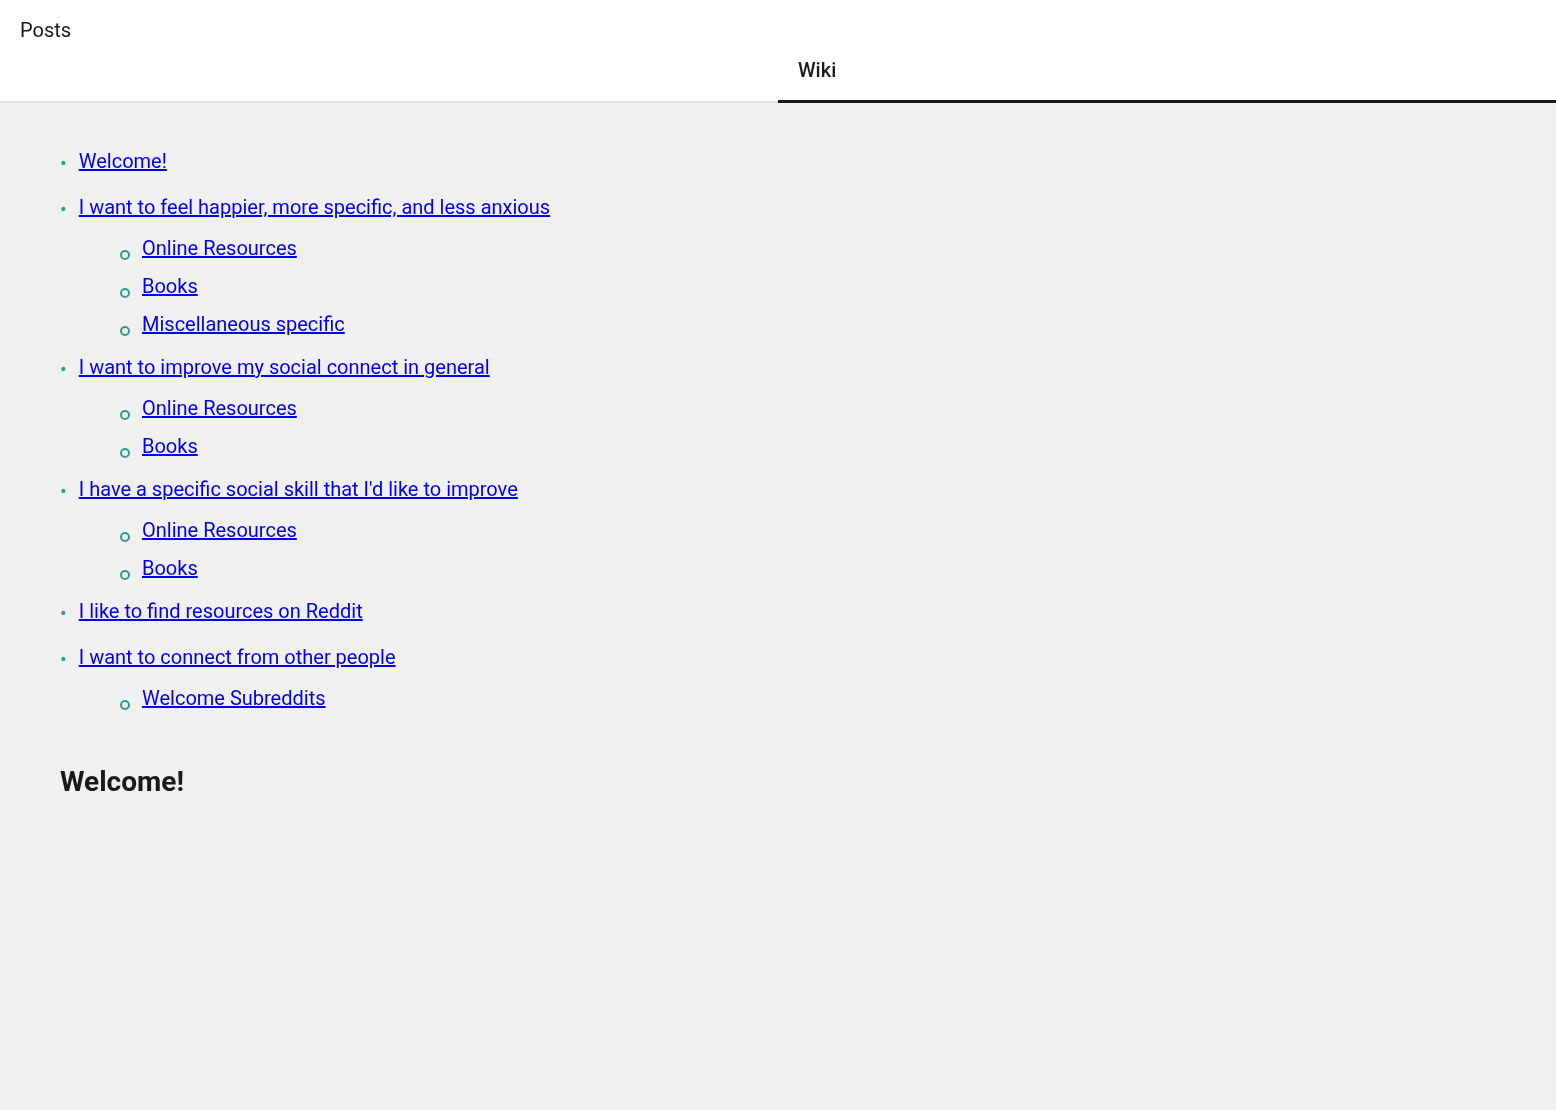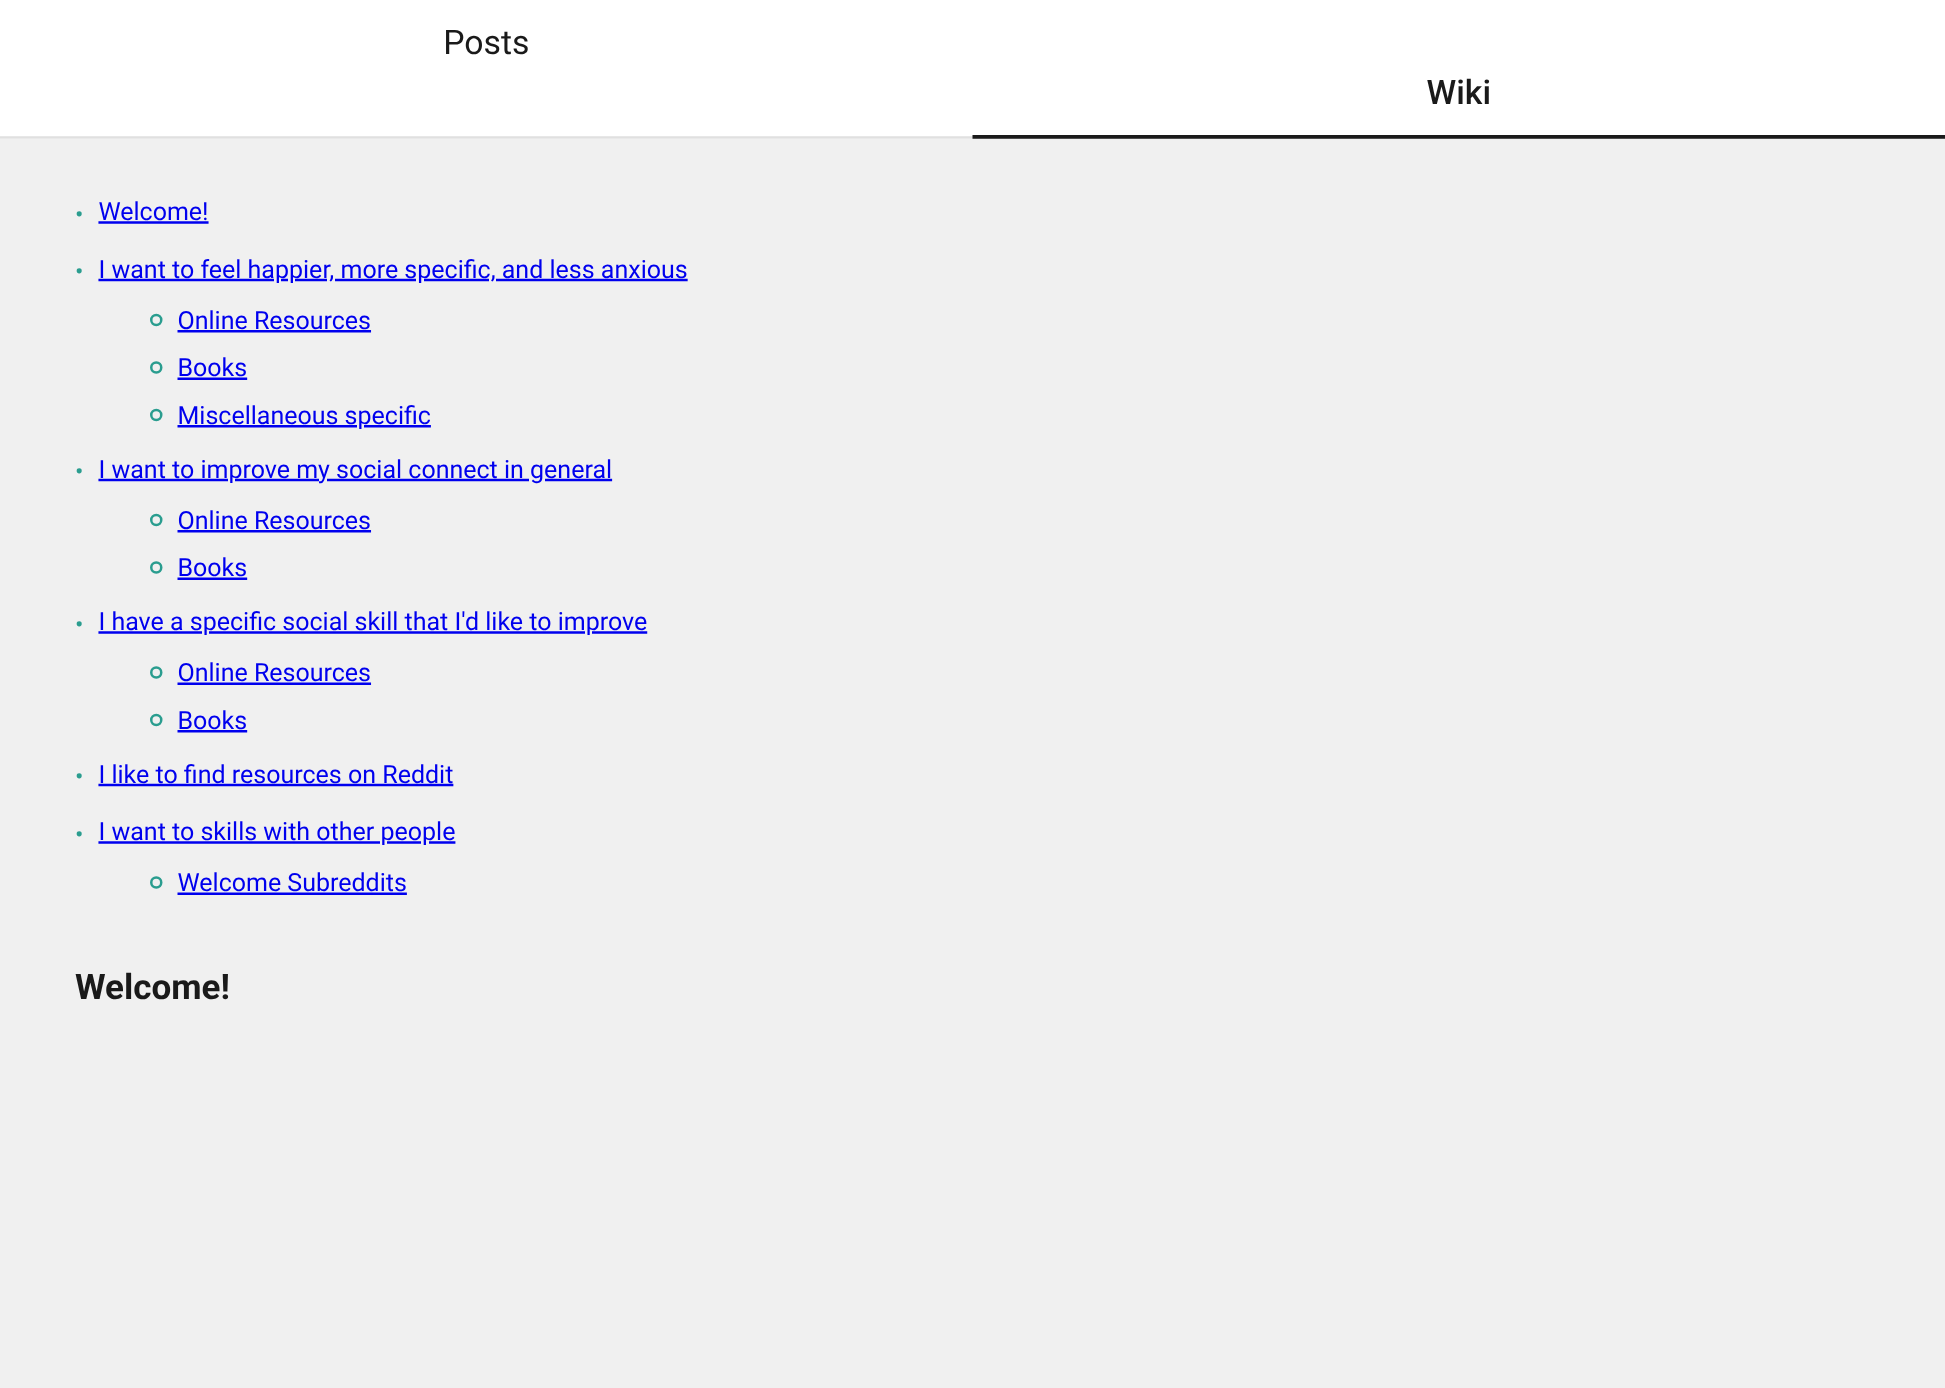--- a/index.html
+++ b/index.html
@@ -20,22 +20,21 @@
     .tab-bar {
       background-color: #ffffff;
       display: flex;
       border-bottom: 2px solid #e0e0e0;
       padding: 0;
     }
 
     .tab {
       flex: 1;
       padding: 18px 20px;
-      text-align: center;
-      font-size: 27px;
+      font-size: 20px;
       color: #1a1a1a;
       cursor: pointer;
       border-bottom: 3px solid transparent;
       margin-bottom: -2px;
     }
 
     .tab.active {
       border-bottom: 3px solid #1a1a1a;
       font-weight: 500;
       margin-top: 40px;
@@ -79,21 +78,21 @@
       padding: 0;
     }
 
     .sub-list > li {
       margin-bottom: 4px;
       font-size: 20px;
     }
 
     .sub-bullet-item {
       display: flex;
-      align-items: flex-start;
+      align-items: flex-end;
       gap: 12px;
       padding: 5px 0;
     }
 
     .sub-bullet-dot {
       color: #2a9d8f;
       font-size: 10px;
       margin-top: 7px;
       flex-shrink: 0;
       width: 10px;
@@ -206,21 +205,21 @@
     <li>
       <div class="bullet-item">
         <span class="bullet-dot">•</span>
         <a href="#">I like to find resources on Reddit</a>
       </div>
     </li>
 
     <li>
       <div class="bullet-item">
         <span class="bullet-dot">•</span>
-        <a href="#">I want to skills with other people</a>
+        <a href="#">I want to connect from other people</a>
       </div>
       <ul class="sub-list">
         <li>
           <div class="sub-bullet-item">
             <span class="sub-bullet-dot"></span>
             <a href="#">Welcome Subreddits</a>
           </div>
         </li>
       </ul>
     </li>

